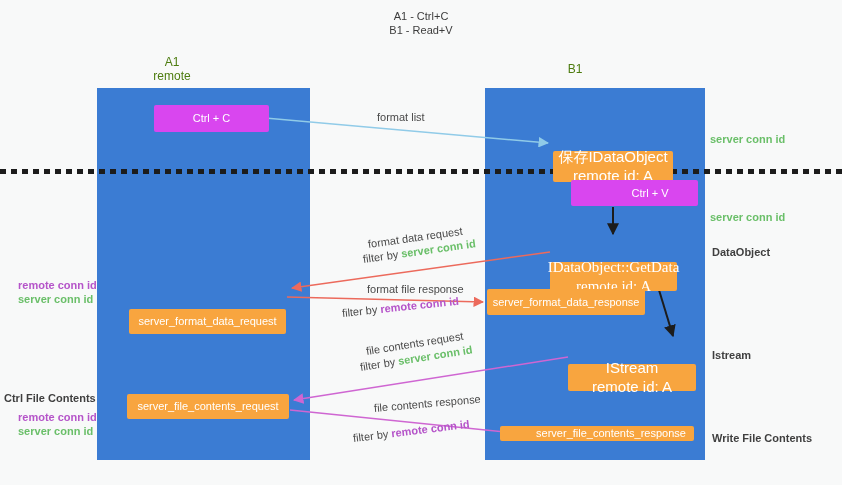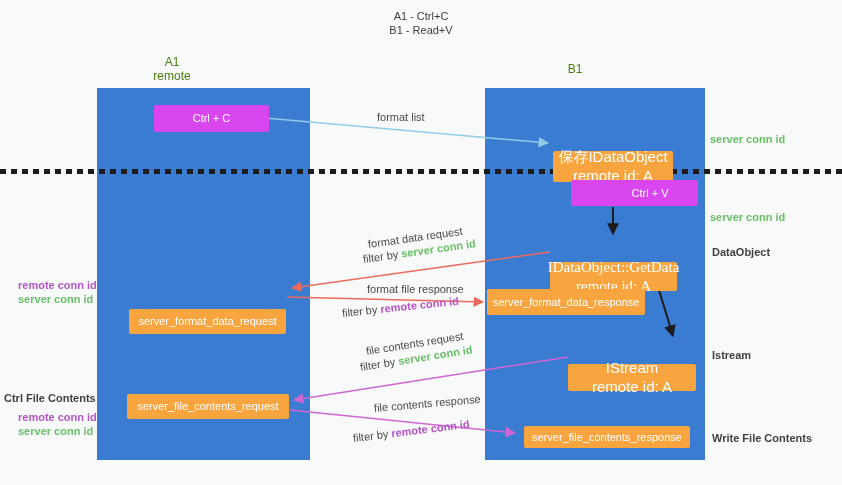--- a/index.html
+++ b/index.html
@@ -125,21 +125,21 @@
 
   <div class="node orange-box" style="left:487px; top:289px; width:158px; height:26px;">
     <span>server_format_data_response</span>
   </div>
 
   <div class="node orange-box two" style="left:568px; top:340px; width:128px; height:27px;">
     <div>IStream</div>
     <div>remote id: A</div>
   </div>
 
-  <div class="node orange-box" style="left:524px; top:426px; width:166px; height:22px;">
+  <div class="node orange-box" style="left:500px; top:426px; width:166px; height:15px;padding-left:28px;">
     <span>server_file_contents_response</span>
   </div>
 
   <div class="lbl purple" style="left:18px; top:279px;">remote conn id</div>
   <div class="lbl green" style="left:18px; top:293px;">server conn id</div>
   <div class="lbl" style="left:4px;  top:392px;">Ctrl File Contents</div>
   <div class="lbl purple" style="left:18px; top:411px;">remote conn id</div>
   <div class="lbl green" style="left:18px; top:425px;">server conn id</div>
 
   <div class="lbl green" style="left:710px; top:133px;">server conn id</div>

